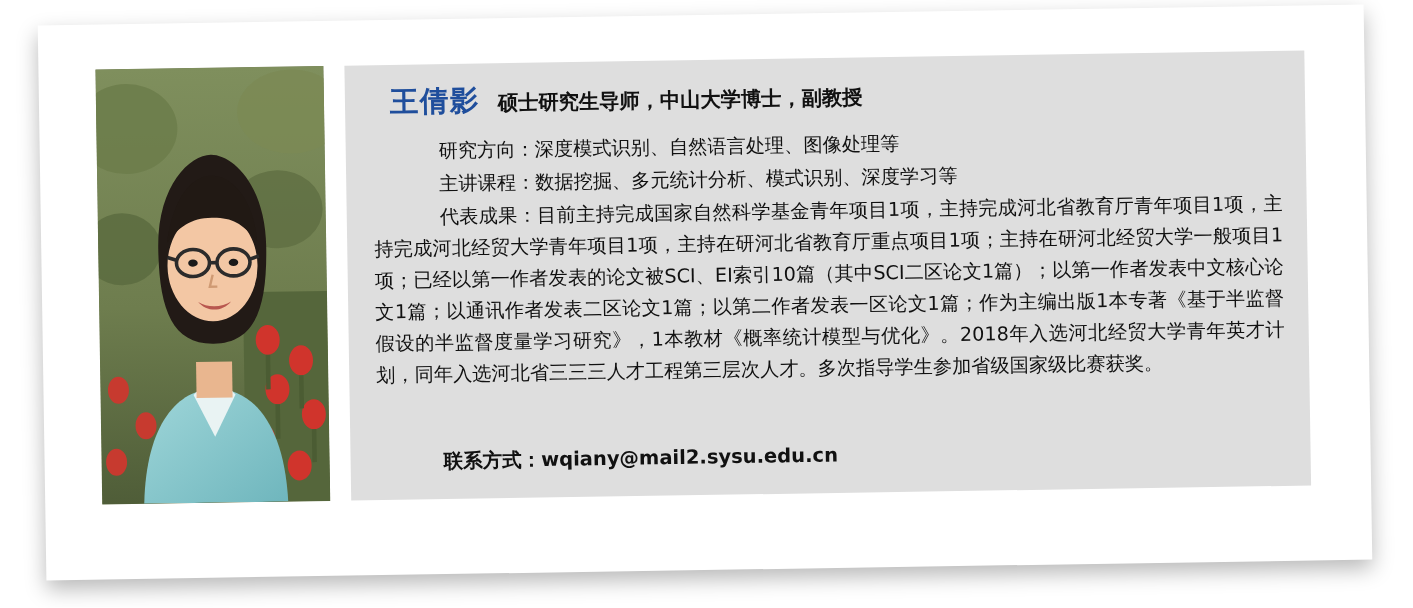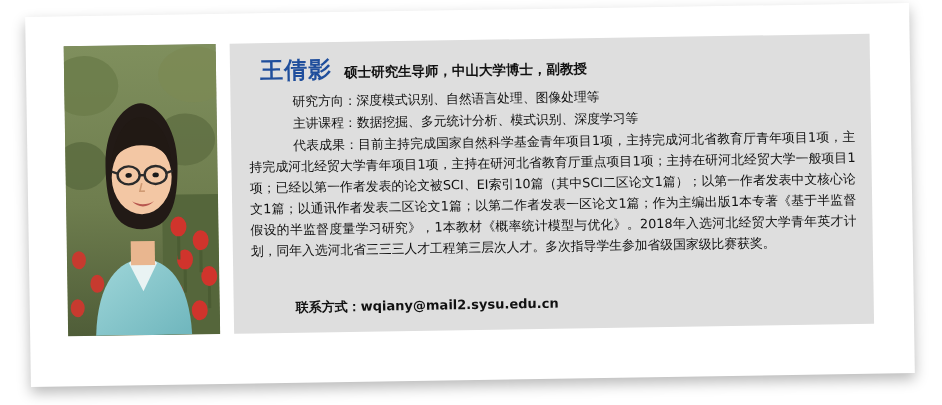--- a/index.html
+++ b/index.html
@@ -60,21 +60,21 @@
   }
 
   .name-line {
     position: absolute;
     left: 30px;
     top: 12px;
     white-space: nowrap;
   }
   .name {
     font-family: "DejaVu Sans", "Liberation Sans", sans-serif;
-    font-size: 23px;
+    font-size: 19px;
     font-weight: bold;
     color: #1f4e9c;
     letter-spacing: 1px;
   }
   .title-role {
     font-family: "DejaVu Sans", "Liberation Sans", sans-serif;
     font-size: 13.5px;
     font-weight: bold;
     color: #111111;
     margin-left: 12px;

